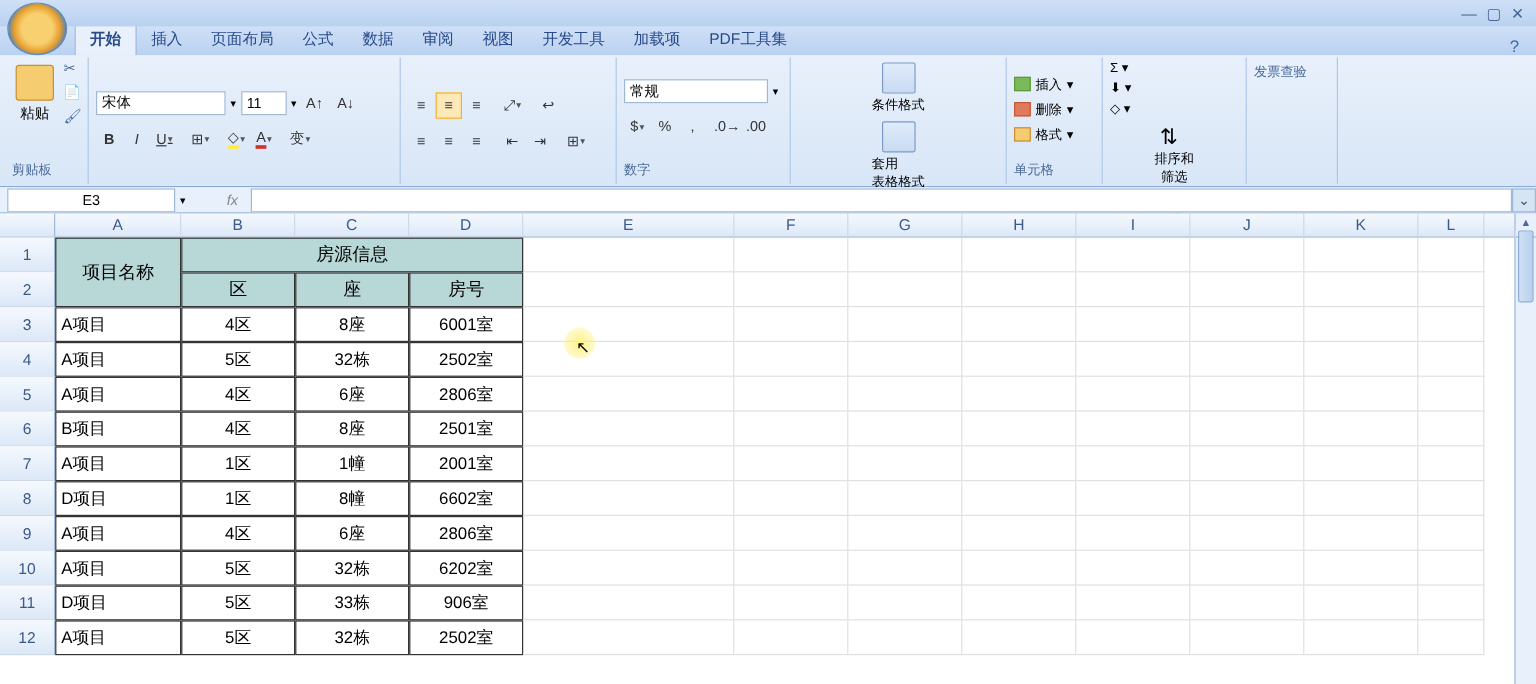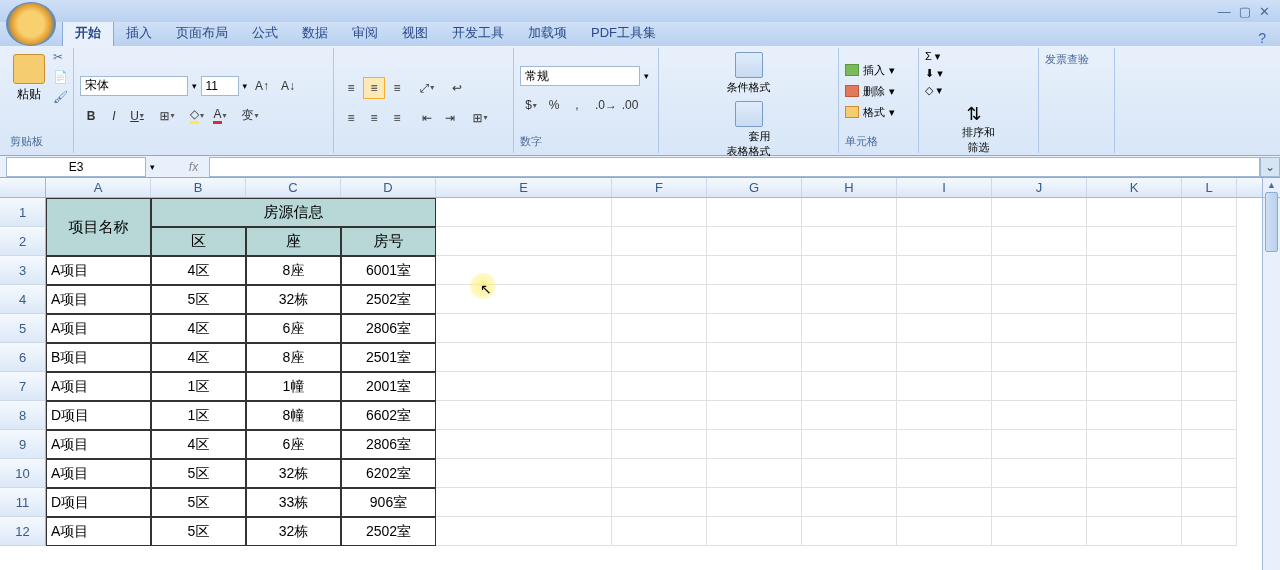--- a/index.html
+++ b/index.html
@@ -214,21 +214,21 @@
     </div>
 
     <div class="group styles-group">
       <div class="group-body styles-row">
         <div class="style-btn">
           <div class="style-icon"></div>
           <span>条件格式</span>
         </div>
         <div class="style-btn">
           <div class="style-icon"></div>
-          <span style="white-space:pre-line;text-align:right;">套用
+          <span style="white-space:pre-line;text-align:left;">套用
 表格格式</span>
         </div>
         <div class="style-btn">
           <div class="style-icon"></div>
           <span style="white-space:pre-line;text-align:center;">单元格
 样式</span>
         </div>
       </div>
       <div class="group-title">样式</div>
     </div>

